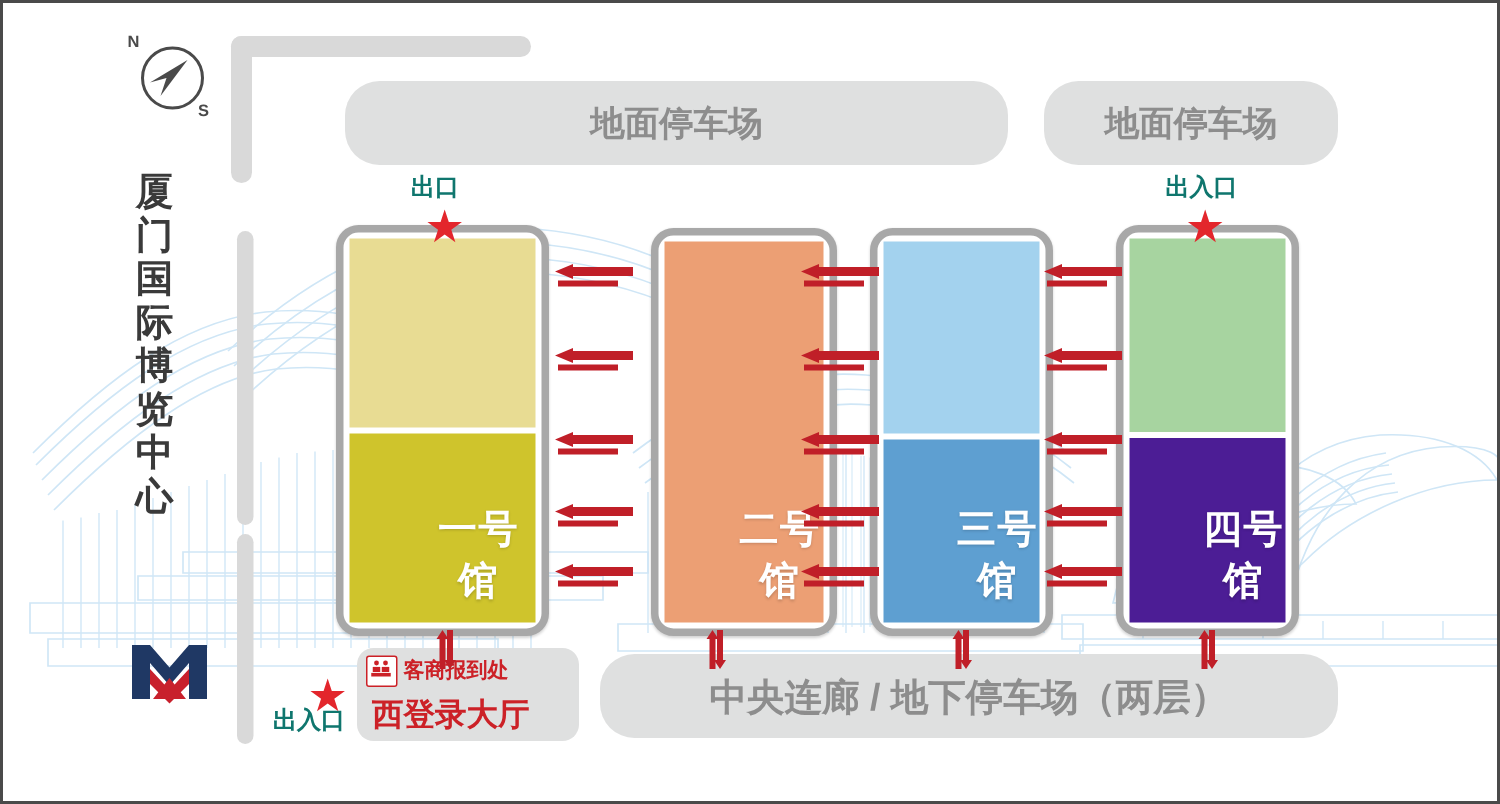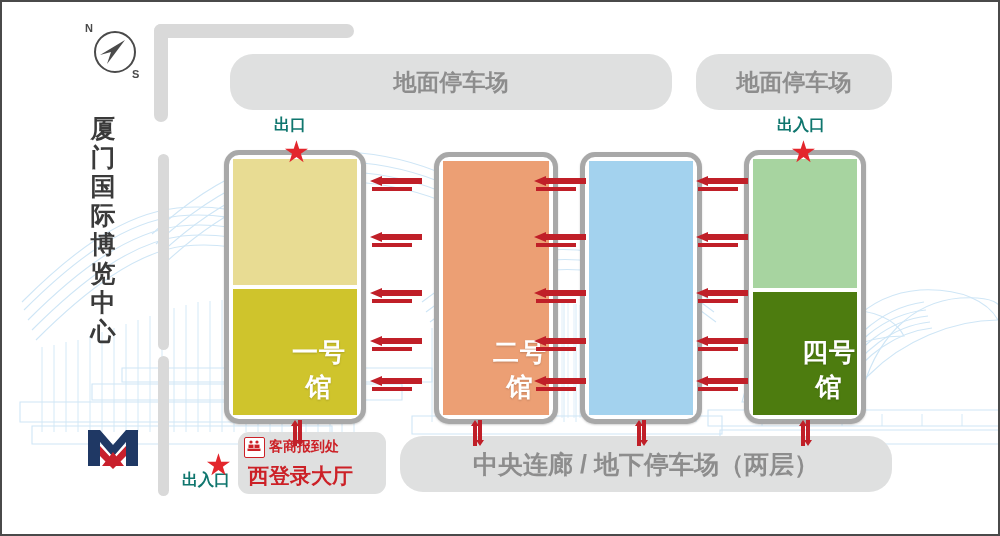--- a/index.html
+++ b/index.html
@@ -287,25 +287,28 @@
   </div>
 
   <div class="hall" style="left:432px;top:150px;width:124px;height:272px;">
     <div class="seg" style="background:#ec9f74;">
       <div class="hall-label">二号馆</div>
     </div>
   </div>
 
   <div class="hall" style="left:578px;top:150px;width:122px;height:272px;">
     <div class="seg" style="background:#a3d2ee;flex:1.05;"></div>
+    <div class="seg" style="background:#5e9fd1;">
+      <div class="hall-label">三号馆</div>
+    </div>
   </div>
 
   <div class="hall" style="left:742px;top:148px;width:122px;height:274px;">
     <div class="seg" style="background:#a7d4a0;flex:1.05;"></div>
-    <div class="seg" style="background:#4d7c0f;">
+    <div class="seg" style="background:#4c1d95;">
       <div class="hall-label">四号馆</div>
     </div>
   </div>
 
   <svg class="arrow-col" style="left:366px;top:168px;height:224px;" width="58" height="224" viewBox="0 0 58 224" xmlns="http://www.w3.org/2000/svg">
     <g fill="#c01f28">
       <g transform="translate(0,6)">
           <path d="M54 2 L14 2 L14 0 L2 5 L14 10 L14 8 L54 8 Z"></path>
           <path d="M4 11 L44 11 L44 15 L4 15 Z"></path>
         </g>

